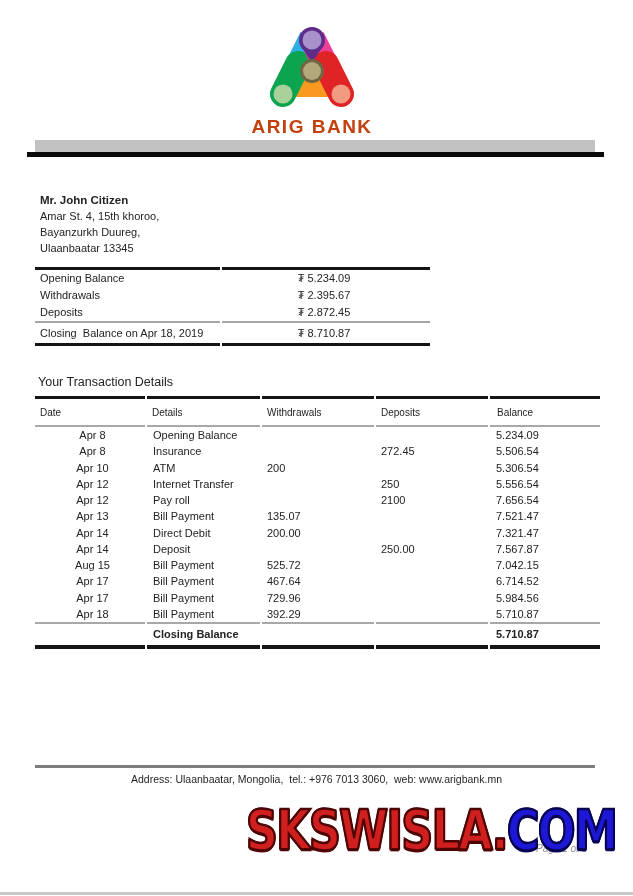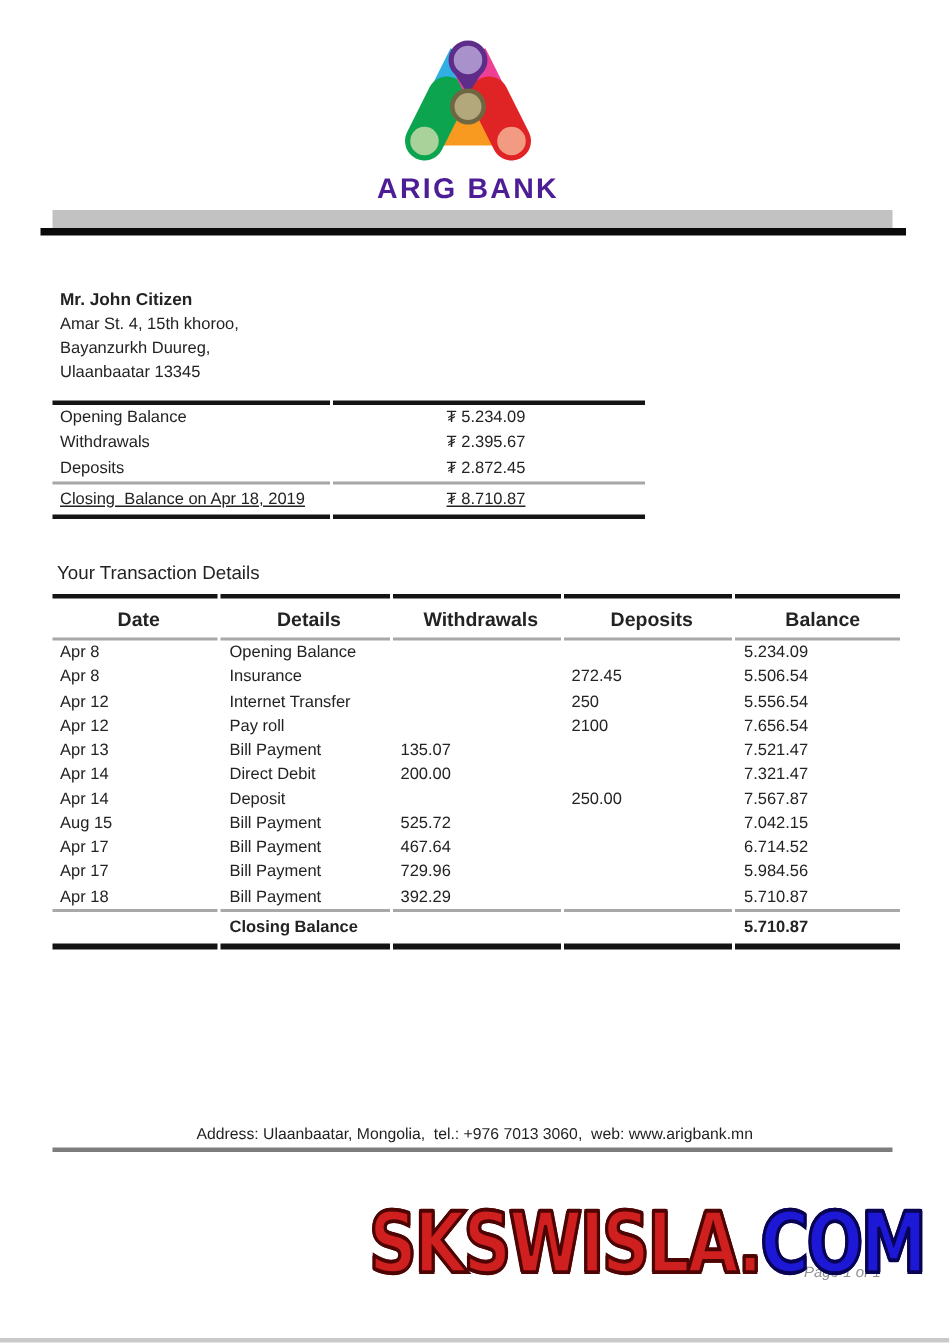--- a/index.html
+++ b/index.html
@@ -4,57 +4,57 @@
 <style>
   html,body{margin:0;padding:0;background:#ffffff;}
   .page{
     position:relative;width:633px;height:896px;background:#ffffff;overflow:hidden;
     font-family:"Liberation Sans","DejaVu Sans",sans-serif;color:#232323;
   }
   
   .logo-block{position:absolute;left:232px;top:26px;width:160px;text-align:center;}
   .logo-block svg{display:block;margin:0 auto;}
   .bank-name{
-    margin-top:4px;font-size:19px;font-weight:bold;color:#4c1d95;letter-spacing:1.5px;white-space:nowrap;
+    margin-top:4px;font-size:19px;font-weight:bold;color:#c2410c;letter-spacing:1.5px;white-space:nowrap;
   }
   
   .gray-bar{position:absolute;left:35px;top:140px;width:560px;height:12px;background:#c2c2c2;}
   .black-bar{position:absolute;left:27px;top:152px;width:577px;height:5px;background:#0a0a0a;}
   
   .address{position:absolute;left:40px;top:192px;font-size:11px;line-height:16px;}
   .addr-name{font-weight:bold;font-size:11.5px;}
   
   table{border-collapse:separate;border-spacing:2px 0;table-layout:fixed;}
   td{padding:0;font-size:11px;color:#232323;overflow:hidden;white-space:nowrap;}
   .summary{position:absolute;left:33px;top:267px;width:397px;}
   .summary td{line-height:17px;vertical-align:middle;}
   .summary td.lbl{padding-left:5px;}
   .summary td.amt{text-align:center;padding-right:4px;font-family:"Liberation Sans","DejaVu Sans",sans-serif;}
   .summary tr.first td{border-top:3px solid #141414;}
   .summary tr.last-plain td{border-bottom:2.5px solid #a6a6a6;}
-  .summary tr.closing td{border-bottom:3px solid #141414;height:20px;text-decoration:underline;}
+  .summary tr.closing td{border-bottom:3px solid #141414;height:20px;}
   .pre{white-space:pre;}
   
   .txn-heading{position:absolute;left:38px;top:375px;font-size:12.5px;font-weight:normal;margin:0;}
   .txn{position:absolute;left:33px;top:396px;width:567px;}
   .txn th{
-    padding:0 0 0 5px;text-align:center;font-weight:bold;font-size:13px;color:#232323;
+    padding:0 0 0 5px;text-align:left;font-weight:normal;font-size:10px;color:#232323;
     border-top:3px solid #141414;border-bottom:2.5px solid #a8a8a8;height:26px;vertical-align:middle;white-space:nowrap;
   }
   .txn td{line-height:16.25px;vertical-align:middle;}
-  .txn td.c0{padding-left:5px;}
+  .txn td.c0{padding-left:5px;text-align:center;}
   .txn td.c1{padding-left:6px;}
   .txn td.c2,.txn td.c3{padding-left:5px;}
   .txn td.c4{padding-left:6px;}
   .txn th.c4{padding-left:7px;}
   .txn tr.last td{border-bottom:2px solid #a8a8a8;}
   .txn tr.closing td{border-bottom:4px solid #141414;height:21px;font-weight:bold;}
   
   .footer-line{position:absolute;left:35px;top:765px;width:560px;height:2.5px;background:#7d7d7d;}
-  .footer-text{position:absolute;left:0;top:750px;width:633px;text-align:center;font-size:10.5px;white-space:pre;color:#1f1f1f;}
+  .footer-text{position:absolute;left:0;top:773px;width:633px;text-align:center;font-size:10.5px;white-space:pre;color:#1f1f1f;}
   
   .page-label{position:absolute;left:536px;top:843px;font-size:10px;color:#919191;z-index:1;font-style:italic;}
   .watermark{
     position:absolute;left:246px;top:797px;z-index:2;white-space:nowrap;
     font-family:"DejaVu Sans",sans-serif;font-weight:bold;font-size:56px;letter-spacing:-2px;
     transform:scaleX(0.79);transform-origin:0 0;
   }
   .wm-red{color:#d01f1f;-webkit-text-stroke:2.5px #4f0404;
     text-shadow:1.5px 0 #4f0404,-1.5px 0 #4f0404,0 1.5px #4f0404,0 -1.5px #4f0404;}
   .wm-blue{color:#1c18d6;-webkit-text-stroke:2.5px #080453;
@@ -145,20 +145,27 @@
           <td class="c4">5.234.09</td>
     </tr>
     <tr>
       <td class="c0">Apr 8</td>
           <td class="c1">Insurance</td>
           <td class="c2"></td>
           <td class="c3">272.45</td>
           <td class="c4">5.506.54</td>
     </tr>
     <tr>
+      <td class="c0">Apr 10</td>
+          <td class="c1">ATM</td>
+          <td class="c2">200</td>
+          <td class="c3"></td>
+          <td class="c4">5.306.54</td>
+    </tr>
+    <tr>
       <td class="c0">Apr 12</td>
           <td class="c1">Internet Transfer</td>
           <td class="c2"></td>
           <td class="c3">250</td>
           <td class="c4">5.556.54</td>
     </tr>
     <tr>
       <td class="c0">Apr 12</td>
           <td class="c1">Pay roll</td>
           <td class="c2"></td>

